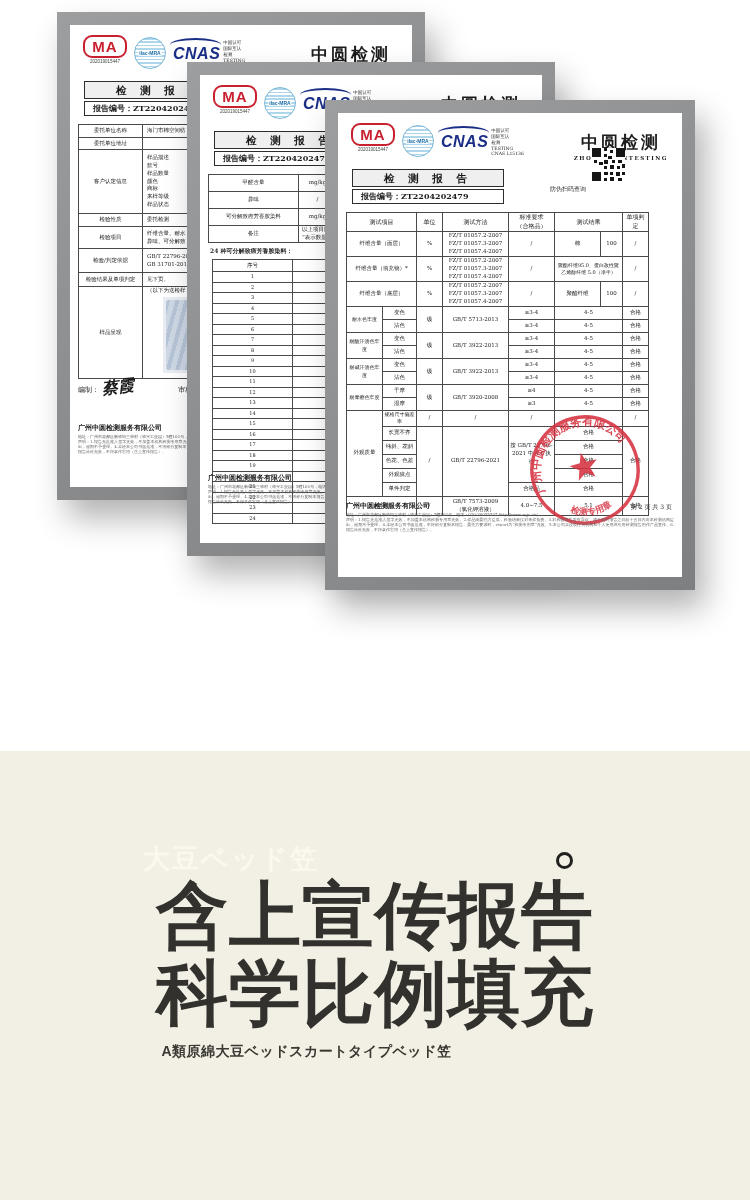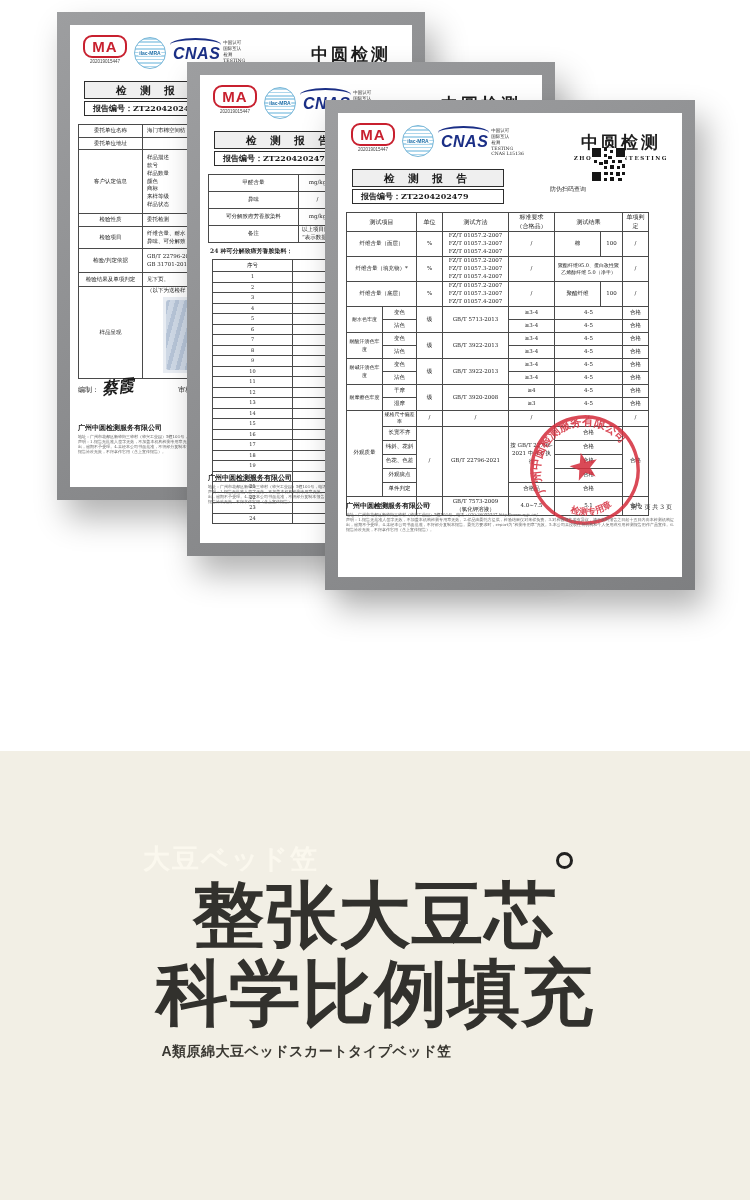--- a/index.html
+++ b/index.html
@@ -600,18 +600,18 @@
           <div class="f-disc">声明：1.报告无批准人签字无效，不加盖本机构检测专用章无效。2.样品由委托方提供，检验结果仅对来样负责。3.对检验报告若有异议，请于收到报告之日起十五日内向本检测机构提出，逾期不予受理。4.未经本公司书面批准，不得部分复制本报告。委托方要求时，report为“检测专用章”无效。5.本公司未授权任何机构和个人使用或引用检测报告用作产品宣传。6.报告涂改无效，不得拿作它用（含上宣传报告）。</div>
         </div>
       </div>
     </article>
   </div>
 
   <section class="hero">
     <div class="hero-tag">大豆ベッド笠</div>
     <div class="hero-ring"></div>
     <div class="hero-title">
-      <div>整张大豆芯</div>
+      <div>含上宣传报告</div>
       <div>科学比例填充</div>
     </div>
     <div class="hero-sub">A類原綿大豆ベッドスカートタイプベッド笠</div>
   </section>
 </div>
 
 </body></html>

